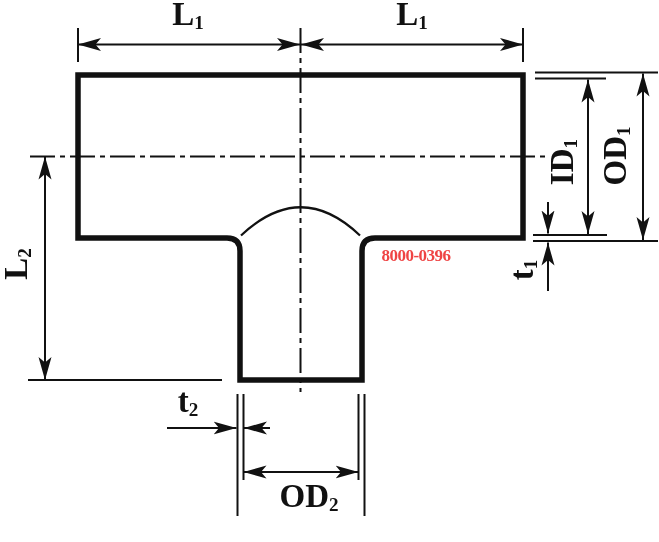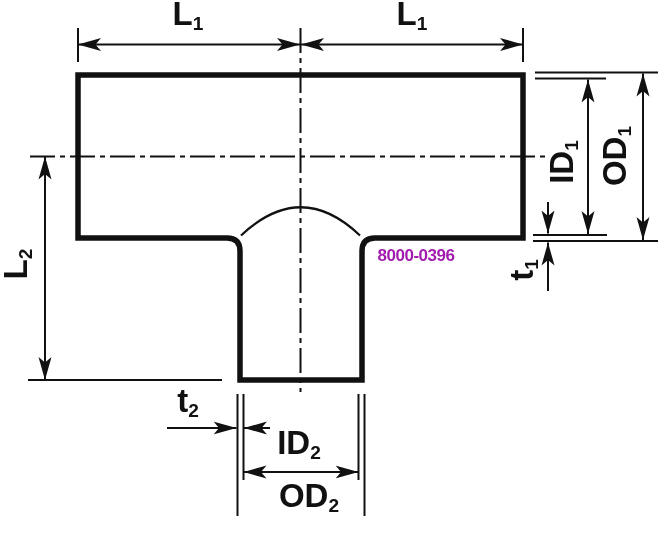--- a/index.html
+++ b/index.html
@@ -5,21 +5,21 @@
   html, body {
     margin: 0;
     padding: 0;
     background: #ffffff;
   }
   #drawing {
     position: relative;
     width: 659px;
     height: 516px;
     background: #ffffff;
-    font-family: Liberation Sans, sans-serif;
+    font-family: Liberation Serif, serif;
     overflow: hidden;
   }
   #drawing svg {
     position: absolute;
     left: 0;
     top: 0;
   }
   .label {
     position: absolute;
     color: #111111;
@@ -31,21 +31,21 @@
   }
   .label.rot {
     transform: translate(-50%, -50%) rotate(-90deg);
   }
   .label .s {
     font-size: 0.58em;
     vertical-align: -0.22em;
   }
   .part-no {
     position: absolute;
-    color: #a21caf;
+    color: #ef4444;
     font-weight: bold;
     font-size: 17px;
     letter-spacing: -0.5px;
     line-height: 1;
     white-space: nowrap;
     transform: translate(-50%, -50%);
   }
 </style>
 </head>
 <body>
@@ -105,19 +105,18 @@
   <div class="label rot" style="left:17px; top:264px;"><span class="m">L</span><span class="s">2</span></div>
 
   <div class="label rot" style="left:563px; top:162px;"><span class="m">ID</span><span class="s">1</span></div>
 
   <div class="label rot" style="left:616px; top:156px;"><span class="m">OD</span><span class="s">1</span></div>
 
   <div class="label rot" style="left:523px; top:270px;"><span class="m">t</span><span class="s">1</span></div>
 
   <div class="label" style="left:188px; top:402px;"><span class="m">t</span><span class="s">2</span></div>
 
-  <div class="label" style="left:299px; top:444px;"><span class="m">ID</span><span class="s">2</span></div>
 
   <div class="label" style="left:293px; top:497px;margin-left:16px;"><span class="m">OD</span><span class="s">2</span></div>
 
   <div class="part-no" style="left:416px; top:255px;">8000-0396</div>
 
 </div>
 
 </body></html>

